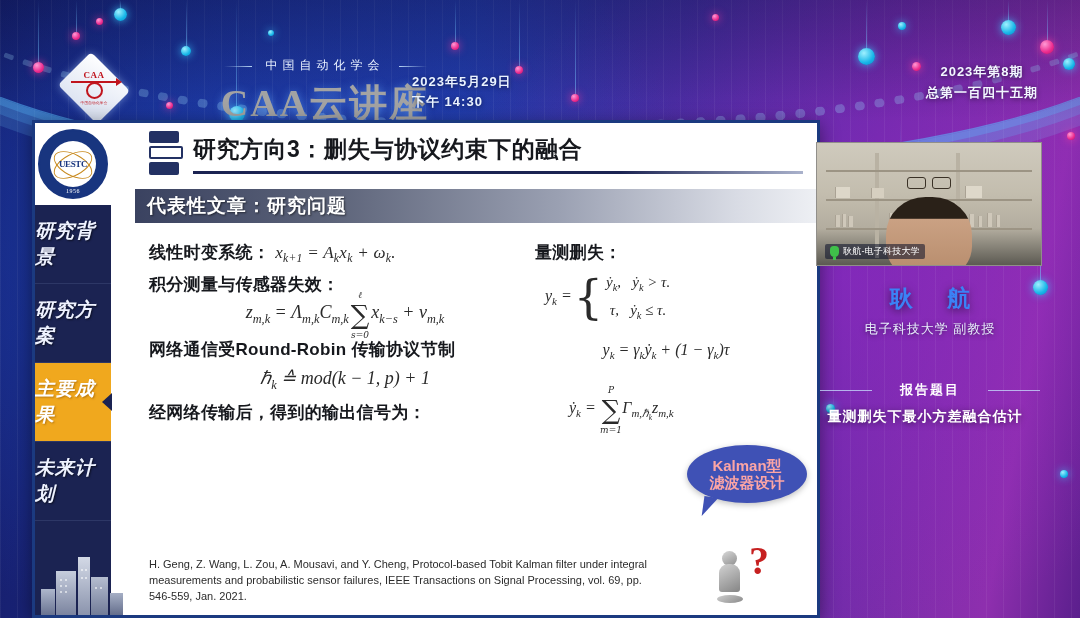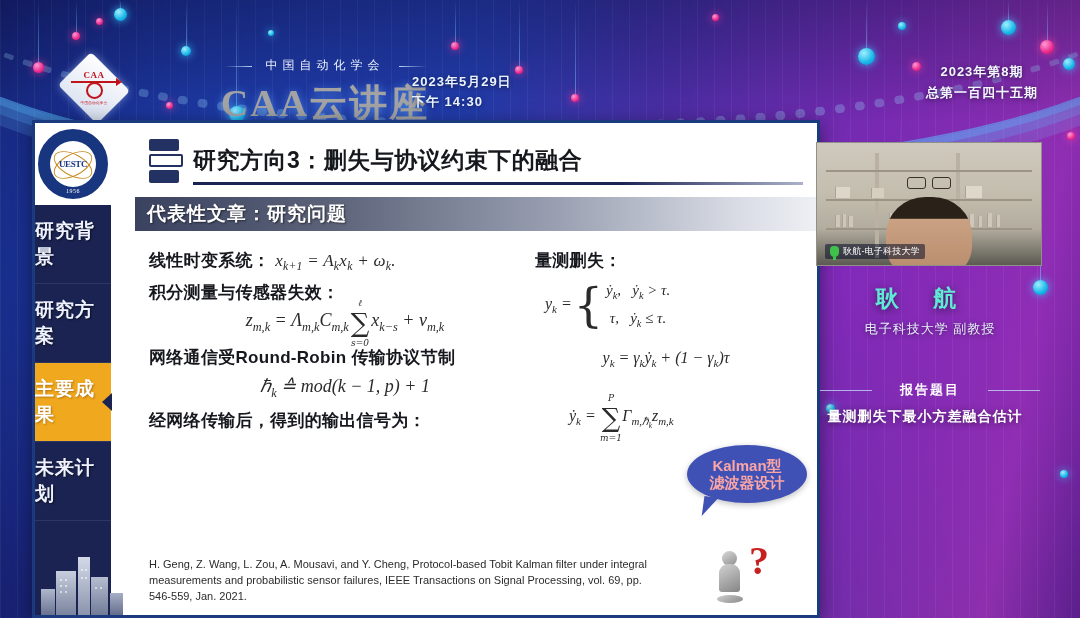--- a/index.html
+++ b/index.html
@@ -87,38 +87,38 @@
     height:20px;margin-top:-10px;border:1.5px solid #c88a1e;border-radius:50%;}
   .uestc-core:before{transform:rotate(28deg);}
   .uestc-core:after{transform:rotate(-28deg);}
   .uestc-lbl{font-size:9px;font-weight:bold;color:#18357f;font-family:"Liberation Serif",serif;
     letter-spacing:-.4px;position:relative;z-index:2;}
   .uestc-year{position:absolute;bottom:3px;left:0;right:0;text-align:center;font-size:6px;
     color:#fff;font-family:"Liberation Serif",serif;letter-spacing:.5px;}
 
   .nav-item{height:78px;display:flex;align-items:center;justify-content:center;
     border-bottom:1px solid #2d3766;position:relative;}
-  .nav-item span{font-size:19px;font-weight:bold;color:#eef2ff;letter-spacing:1px;
+  .nav-item span{font-size:19px;font-weight:bold;color:#eef2ff;font-style:italic;letter-spacing:1px;
     text-shadow:1px 1px 2px rgba(0,0,0,.6);}
   .nav-item.active{background:#f0a81e;}
   .nav-item.active span{color:#fff;text-shadow:1px 1px 2px rgba(140,80,0,.6);}
   .nav-item.active:after{content:"";position:absolute;right:-1px;top:50%;margin-top:-9px;
     border-right:10px solid #1b2352;border-top:9px solid transparent;border-bottom:9px solid transparent;}
   .city{position:absolute;left:0;bottom:0;width:100px;height:74px;overflow:hidden;}
   .bld{position:absolute;bottom:0;background:linear-gradient(180deg,#9aa3bb,#5a6party);}
   .b1{left:6px;width:14px;height:26px;background:linear-gradient(180deg,#aeb7cc,#697391);}
   .b2{left:21px;width:20px;height:44px;background:linear-gradient(180deg,#c6cddd,#7b849f);}
   .b3{left:43px;width:12px;height:58px;background:linear-gradient(180deg,#d3d9e6,#8b94ad);}
   .b4{left:56px;width:17px;height:38px;background:linear-gradient(180deg,#b5bdd0,#727c98);}
   .b5{left:75px;width:13px;height:22px;background:linear-gradient(180deg,#a6afc5,#646e8c);}
   .win{position:absolute;background:rgba(255,255,255,.55);width:2px;height:2px;}
 
   .content{position:absolute;left:100px;top:0;right:0;bottom:0;background:#fff;}
 
-  .slide-head{display:flex;align-items:flex-end;padding:16px 14px 0 14px;}
+  .slide-head{display:flex;align-items:center;padding:8px 14px 0 14px;}
   .book-ico{width:34px;height:46px;flex:0 0 auto;margin-right:10px;position:relative;}
   .book-ico i{position:absolute;left:0;display:block;background:#233163;border-radius:2px;}
   .bk1{top:0;width:30px;height:12px;}
   .bk2{top:15px;width:34px;height:13px;border:2px solid #233163;background:#fff !important;box-sizing:border-box;}
   .bk3{top:31px;width:30px;height:13px;}
   .head-txt{flex:1;}
   .head-title{font-size:23px;font-weight:bold;color:#16181d;letter-spacing:.5px;}
   .head-rule{height:3px;margin-top:6px;background:linear-gradient(90deg,#1b2352 70%,#aab2cc);}
 
   .banner{margin:12px 0 0 0;height:34px;display:flex;align-items:center;padding-left:12px;
@@ -189,21 +189,21 @@
   .cam-glass{position:absolute;left:50%;top:34px;transform:translateX(-50%);width:44px;height:10px;}
   .cam-glass:before,.cam-glass:after{content:"";position:absolute;top:0;width:17px;height:10px;
     border:1.5px solid #3a3126;border-radius:3px;}
   .cam-glass:before{left:0;} .cam-glass:after{right:0;}
   .cam-name{position:absolute;left:8px;bottom:6px;display:flex;align-items:center;gap:4px;
     background:rgba(10,14,40,.55);padding:1px 5px;border-radius:2px;}
   .mic{width:9px;height:11px;border-radius:4px 4px 5px 5px;background:#3fc04a;position:relative;}
   .mic:after{content:"";position:absolute;left:3px;bottom:-3px;width:3px;height:3px;background:#3fc04a;}
   .cam-name span{font-size:9px;color:#fff;white-space:nowrap;letter-spacing:.2px;}
 
-  .sp-name{position:absolute;right:52px;top:283px;width:224px;text-align:center;color:#5eead4;
+  .sp-name{position:absolute;right:38px;top:283px;width:224px;text-align:center;color:#3b82f6;
     font-size:23px;font-weight:bold;letter-spacing:14px;text-indent:14px;
     text-shadow:0 2px 8px rgba(0,0,0,.55);}
   .sp-affil{position:absolute;right:38px;top:320px;width:224px;text-align:center;color:#e7eefb;
     font-size:13px;letter-spacing:1px;text-shadow:0 1px 5px rgba(0,0,0,.5);}
   .topic-lbl{position:absolute;right:38px;top:381px;width:224px;text-align:center;color:#fff;
     font-size:13px;font-weight:bold;letter-spacing:2px;}
   .topic-lbl:before,.topic-lbl:after{content:"";position:absolute;top:50%;width:52px;height:1px;
     background:rgba(200,225,255,.75);}
   .topic-lbl:before{left:2px;} .topic-lbl:after{right:2px;}
   .topic-txt{position:absolute;right:38px;top:408px;width:234px;text-align:center;color:#fff;

